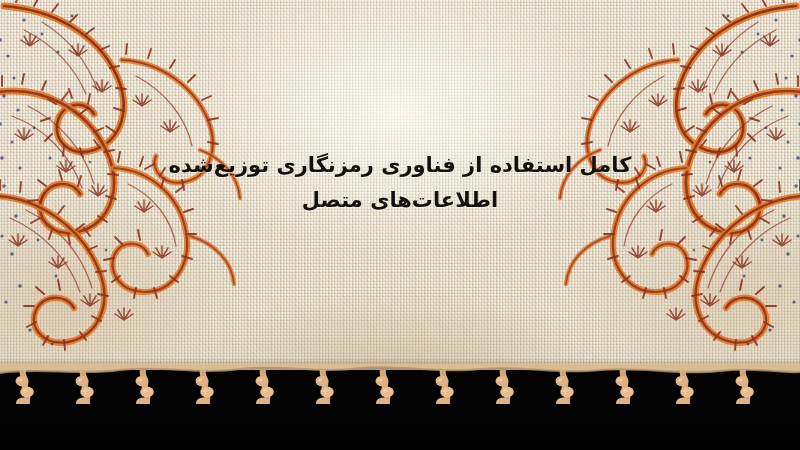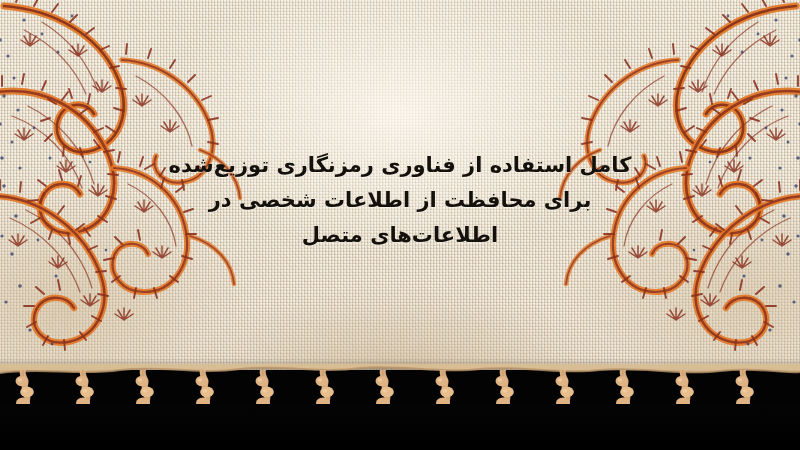--- a/index.html
+++ b/index.html
@@ -404,21 +404,20 @@
         <circle cx="58" cy="344" r="1.4"></circle>
           <circle cx="78" cy="16" r="1.4"></circle>
         <circle cx="96" cy="162" r="1.3"></circle>
           <circle cx="112" cy="250" r="1.3"></circle>
       </g>
     </g>
   </svg>
 
   <div class="caption">
     <span class="line">کامل استفاده از فناوری رمزنگاری توزیع‌شده</span>
-    <span class="line">برای محافظت از اطلاعات شخصی در</span>
     <span class="line">اطلاعات‌های متصل</span>
   </div>
 
   <div class="hem-shadow"></div>
 
   <div class="fringe-zone">
 
     <svg width="800" height="16" style="position:absolute;left:0;top:-6px">
       <path d="M0 9 C40 3 80 12 120 6 C160 1 200 11 240 5 C280 0 320 10 360 4
                C400 0 440 10 480 5 C520 1 560 11 600 6 C640 2 680 12 720 7

